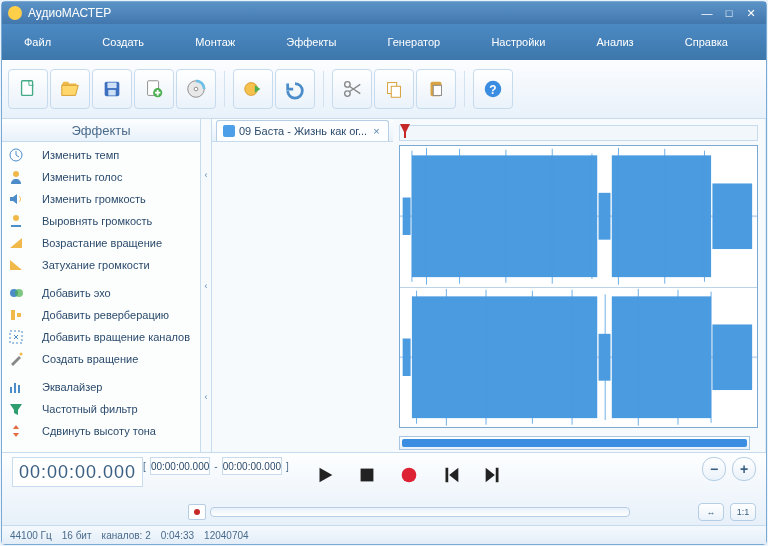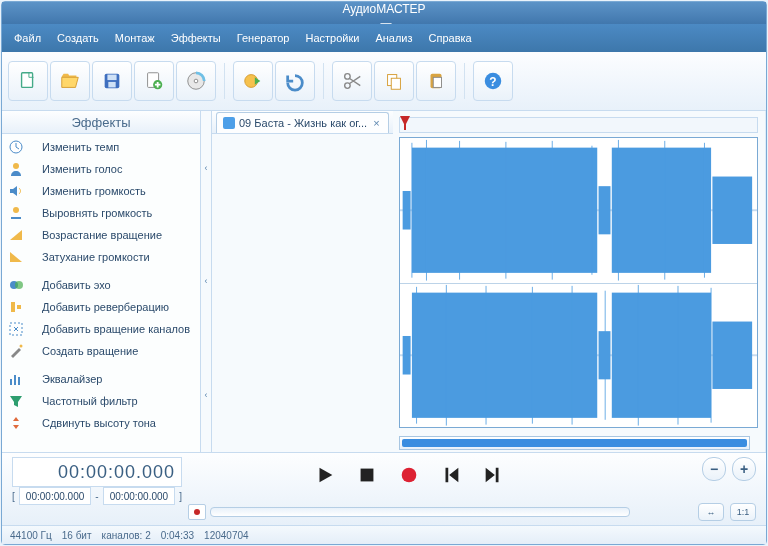--- a/index.html
+++ b/index.html
@@ -26,21 +26,20 @@
   }
   .titlebar {
     height: 22px;
     background: linear-gradient(#5c93c7,#4177ad);
     color: #fff;
     display: flex;
     align-items: center;
     padding: 0 6px;
     font-size: 12px;
     font-weight: 500;
-    flex-direction: column;
   }
   .titlebar .logo {
     width: 14px; height: 14px;
     background: #ffcf4a;
     border-radius: 50%;
     margin-right: 6px;
     display: inline-block;
   }
   .titlebar .spacer { flex: 1; }
   .wbtn {
@@ -48,27 +47,28 @@
     height: 14px;
     margin-left: 4px;
     display: flex;
     align-items: center;
     justify-content: center;
     color: #fff;
     font-size: 11px;
     cursor: pointer;
   }
   .menubar {
-    height: 28px;
+    height: 36px;
     background: linear-gradient(#4c8ac4,#3d77ab);
     color: #fff;
     display: flex;
     align-items: center;
-    padding: 0 12px;
+    padding: 0 22px;
     font-size: 11px;
+    justify-content: space-between;
   }
   .menubar span {
     margin-right: 16px;
     cursor: pointer;
   }
   .toolbar {
     height: 50px;
     background: linear-gradient(#fcfdff,#e8f1fa);
     border-bottom: 1px solid #c7dbef;
     display: flex;
@@ -234,21 +234,21 @@
     height: 64px;
     border-top: 1px solid #c7dbef;
     background: linear-gradient(#fdfeff,#e7f0f9);
     display: flex;
     align-items: stretch;
     padding: 4px 10px;
     gap: 6px;
   }
   .time-panel {
     display: flex;
-    flex-direction: column;
+    flex-direction: row;
     gap: 0;
     width: 170px;
   }
   .time-display {
     height: 28px;
     border: 1px solid #c7dbef;
     background: #fff;
     display: flex;
     align-items: center;
     justify-content: flex-end;

